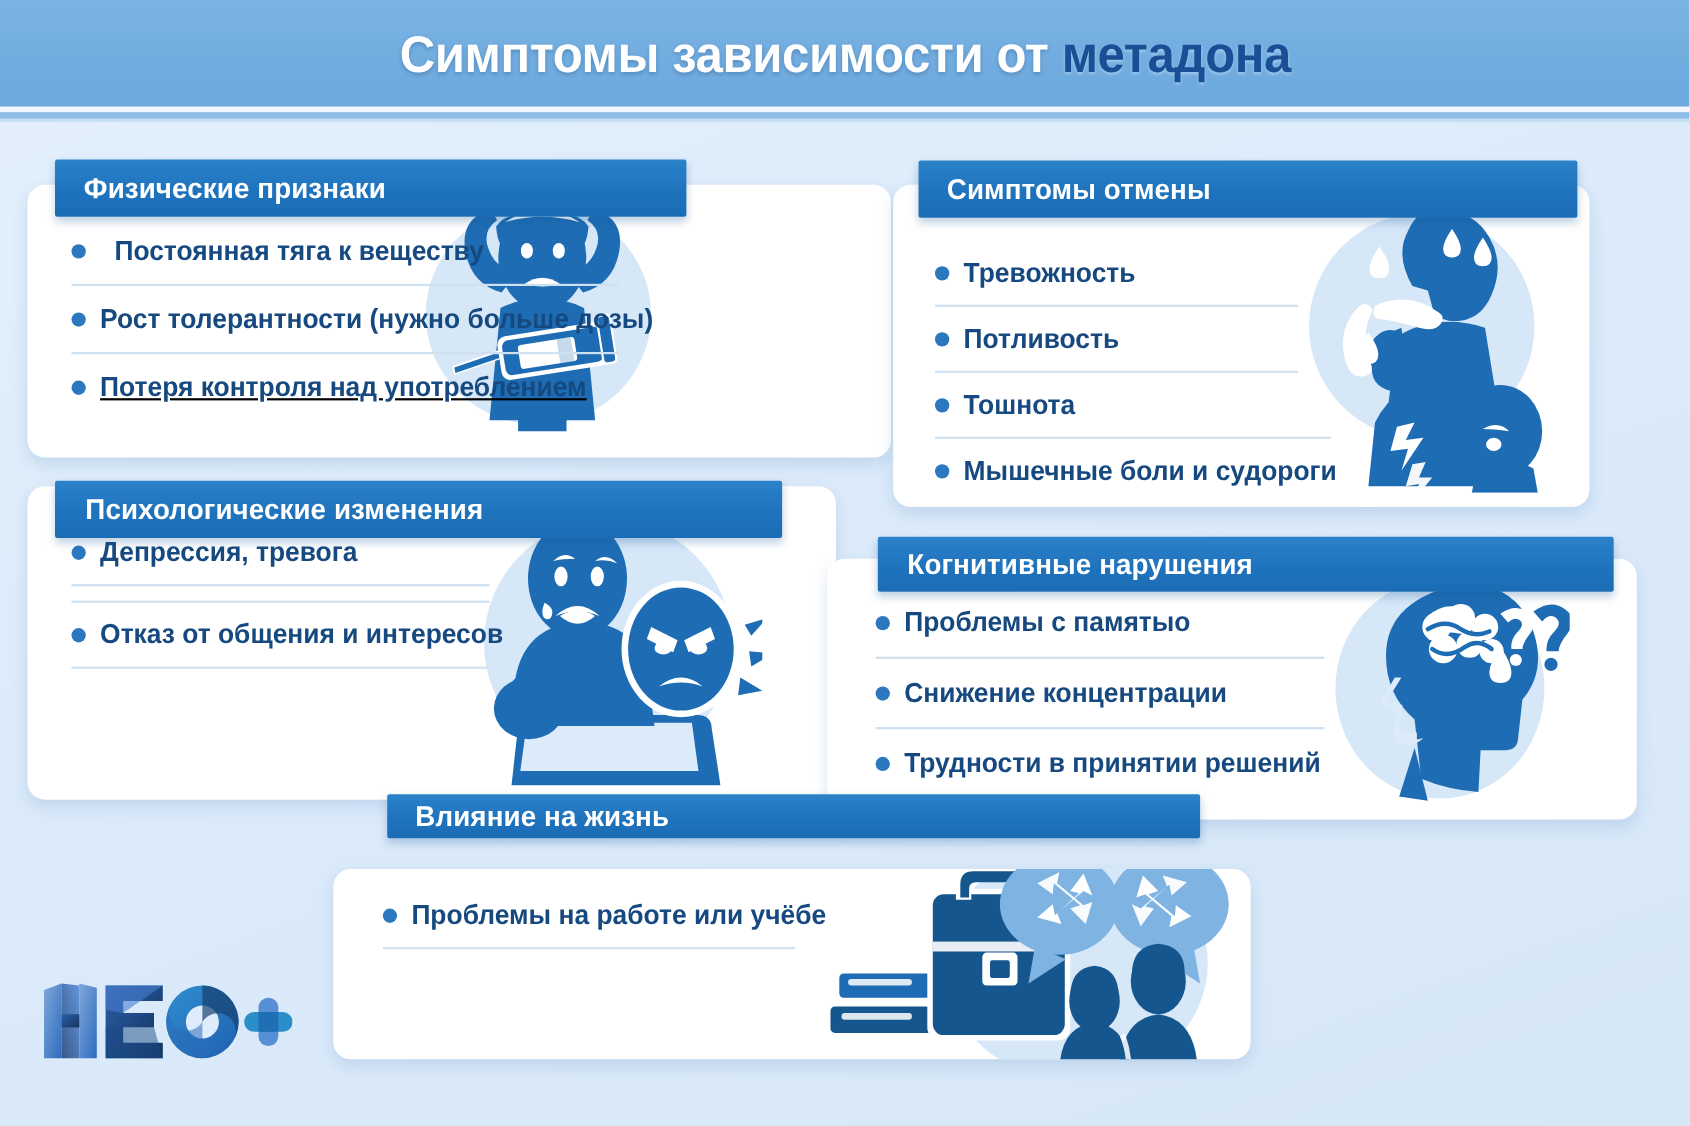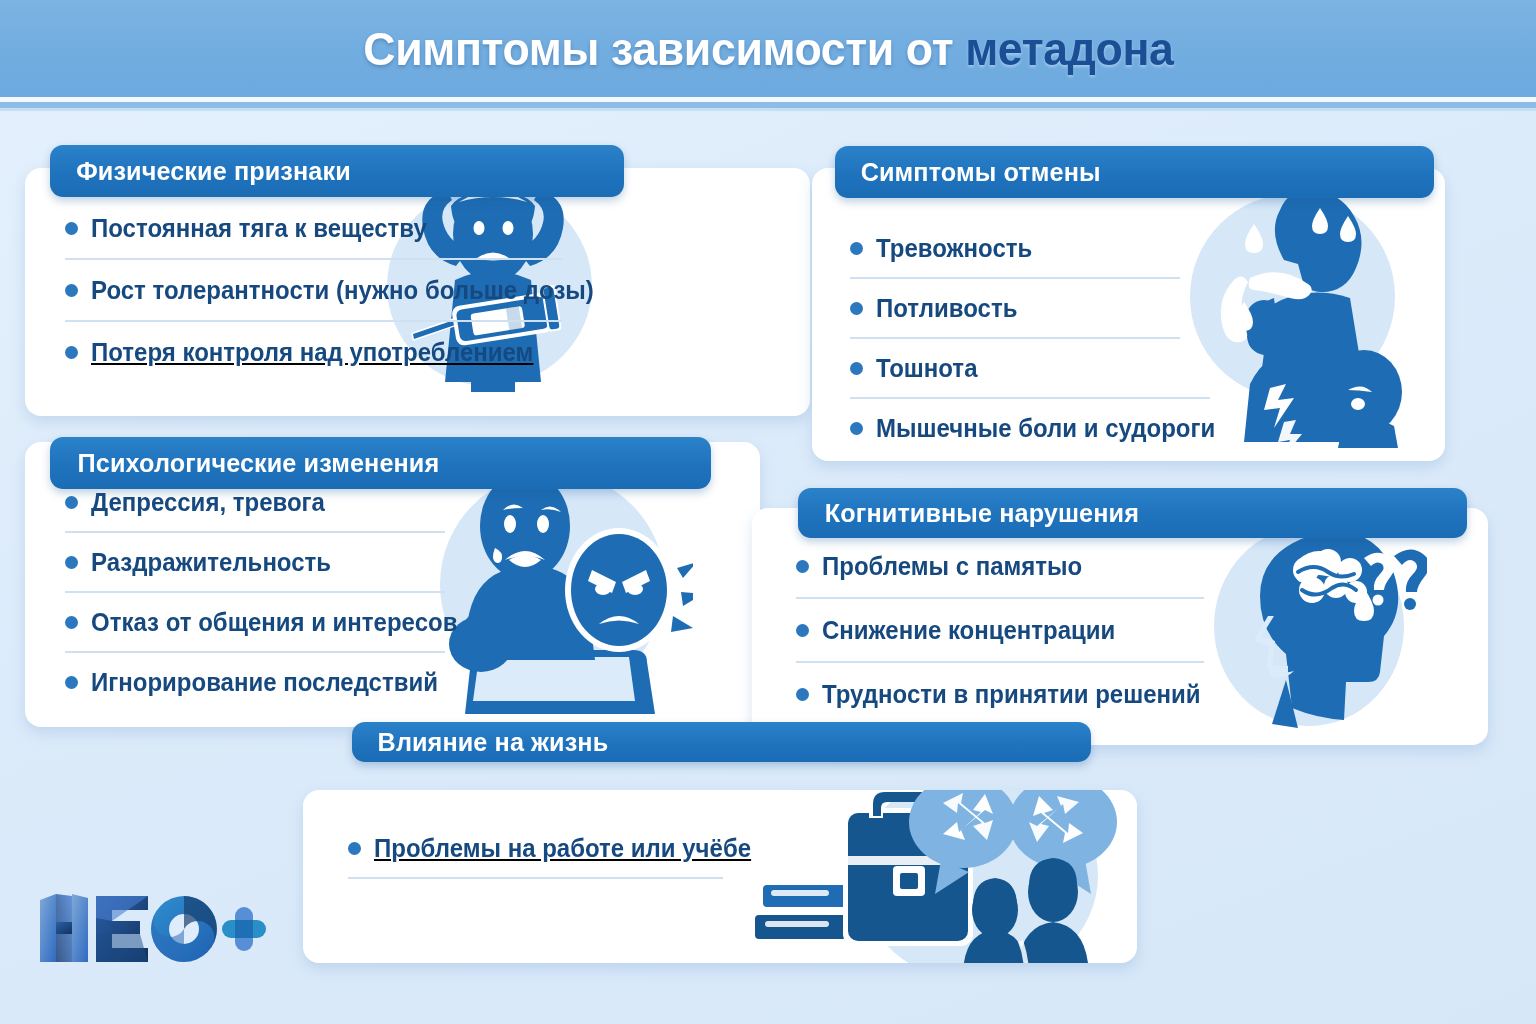--- a/index.html
+++ b/index.html
@@ -80,21 +80,21 @@
   }
   .card-illus-bg {
     position: absolute;
     border-radius: 50%;
     background: #d6e7f8;
   }
 
   .tab {
     position: absolute;
     background: linear-gradient(180deg, #2b82c9 0%, #1f73bd 55%, #1a6cb4 100%);
-    border-radius: 13px;
+    border-radius: 2px;
     box-shadow: 0 4px 8px rgba(30,90,150,.28);
     display: flex;
     align-items: center;
     padding: 0 22px;
     z-index: 4;
   }
   .tab-label {
     font-family: "Liberation Sans Narrow", "Liberation Sans", sans-serif;
     font-size: 26px;
     font-weight: bold;
@@ -195,21 +195,21 @@
         <rect x="58" y="145" width="98" height="40" rx="8" fill="#ffffff" transform="rotate(-9 58 145)"></rect>
         <rect x="62" y="149" width="90" height="32" rx="6" fill="#1d6cb4" transform="rotate(-9 58 145)"></rect>
         <rect x="76" y="155" width="52" height="22" rx="3" fill="#ffffff" transform="rotate(-9 58 145)"></rect>
         <rect x="112" y="155" width="13" height="22" fill="#1d6cb4" transform="rotate(-9 58 145)" opacity=".25"></rect>
         <rect x="150" y="139" width="14" height="46" rx="4" fill="#ffffff" transform="rotate(-9 58 145)"></rect>
         <rect x="152" y="141" width="10" height="42" rx="3" fill="#1d6cb4" transform="rotate(-9 58 145)"></rect>
       </g>
     </svg>
 
     <div class="bullets" style="left:40px; top:44px; width:300px;">
-      <div class="bullet-row" style="height:32px;">
+      <div class="bullet-row" style="height:32px;gap:13px;">
         <span class="bullet-dot"></span>
         <span class="bullet-text">Постоянная тяга к веществу</span>
       </div>
       <div class="bullet-sep" style="width:497px; margin:14px 0;"></div>
       <div class="bullet-row" style="height:32px;">
         <span class="bullet-dot"></span>
         <span class="bullet-text">Рост толерантности (нужно больше дозы)</span>
       </div>
       <div class="bullet-sep" style="width:497px; margin:14px 0;"></div>
       <div class="bullet-row" style="height:32px;text-decoration:underline;">
@@ -265,34 +265,26 @@
         <path d="M230 152 l20 12 l-22 4z"></path>
       </g>
     </svg>
 
     <div class="bullets" style="left:40px; top:44px; width:300px;">
       <div class="bullet-row" style="height:32px;">
         <span class="bullet-dot"></span>
         <span class="bullet-text">Депрессия, тревога</span>
       </div>
       <div class="bullet-sep" style="width:380px; margin:13px 0;"></div>
-      <div class="bullet-row" style="height:32px;">
-        <span class="bullet-dot"></span>
-        <span class="bullet-text">Раздражительность</span>
-      </div>
       <div class="bullet-sep" style="width:380px; margin:13px 0;"></div>
       <div class="bullet-row" style="height:32px;">
         <span class="bullet-dot"></span>
         <span class="bullet-text">Отказ от общения и интересов</span>
       </div>
       <div class="bullet-sep" style="width:380px; margin:13px 0;"></div>
-      <div class="bullet-row" style="height:32px;">
-        <span class="bullet-dot"></span>
-        <span class="bullet-text">Игнорирование последствий</span>
-      </div>
     </div>
   </div>
   <div class="tab" style="left:50px; top:437px; width:617px; height:52px;">
     <span class="tab-label">Психологические изменения</span>
   </div>
 
   <div class="card" style="left:812px; top:168px; width:633px; height:293px;">
     <div class="card-illus-bg" style="left:378px; top:26px; width:205px; height:205px;"></div>
 
     <svg class="illus" style="left:380px; top:10px;" width="235" height="270" viewBox="0 0 235 270">
@@ -473,21 +465,21 @@
         <ellipse cx="320" cy="128" rx="25" ry="30"></ellipse>
         <path d="M284 210 q2 -48 36 -52 q34 4 36 52z"></path>
         <path d="M296 122 q0 -26 24 -28 q24 2 24 26 q-8 -12 -24 -12 q-16 0 -24 14z"></path>
       </g>
 
       <g fill="#ffffff" opacity=".85">
         <path d="M290 176 q6 18 6 34 l-5 0 q0 -18 -6 -32z"></path>
       </g>
     </svg>
 
-    <div class="bullets" style="left:45px; top:42px; width:300px;text-decoration:underline;">
+    <div class="bullets" style="left:45px; top:26px; width:300px;">
       <div class="bullet-row" style="height:32px;">
         <span class="bullet-dot"></span>
         <span class="bullet-text">Проблемы на работе или учёбе</span>
       </div>
       <div class="bullet-sep" style="width:375px; margin:13px 0;"></div>
     </div>
   </div>
   <div class="tab" style="left:352px; top:722px; width:695px; height:40px;">
     <span class="tab-label">Влияние на жизнь</span>
   </div>

